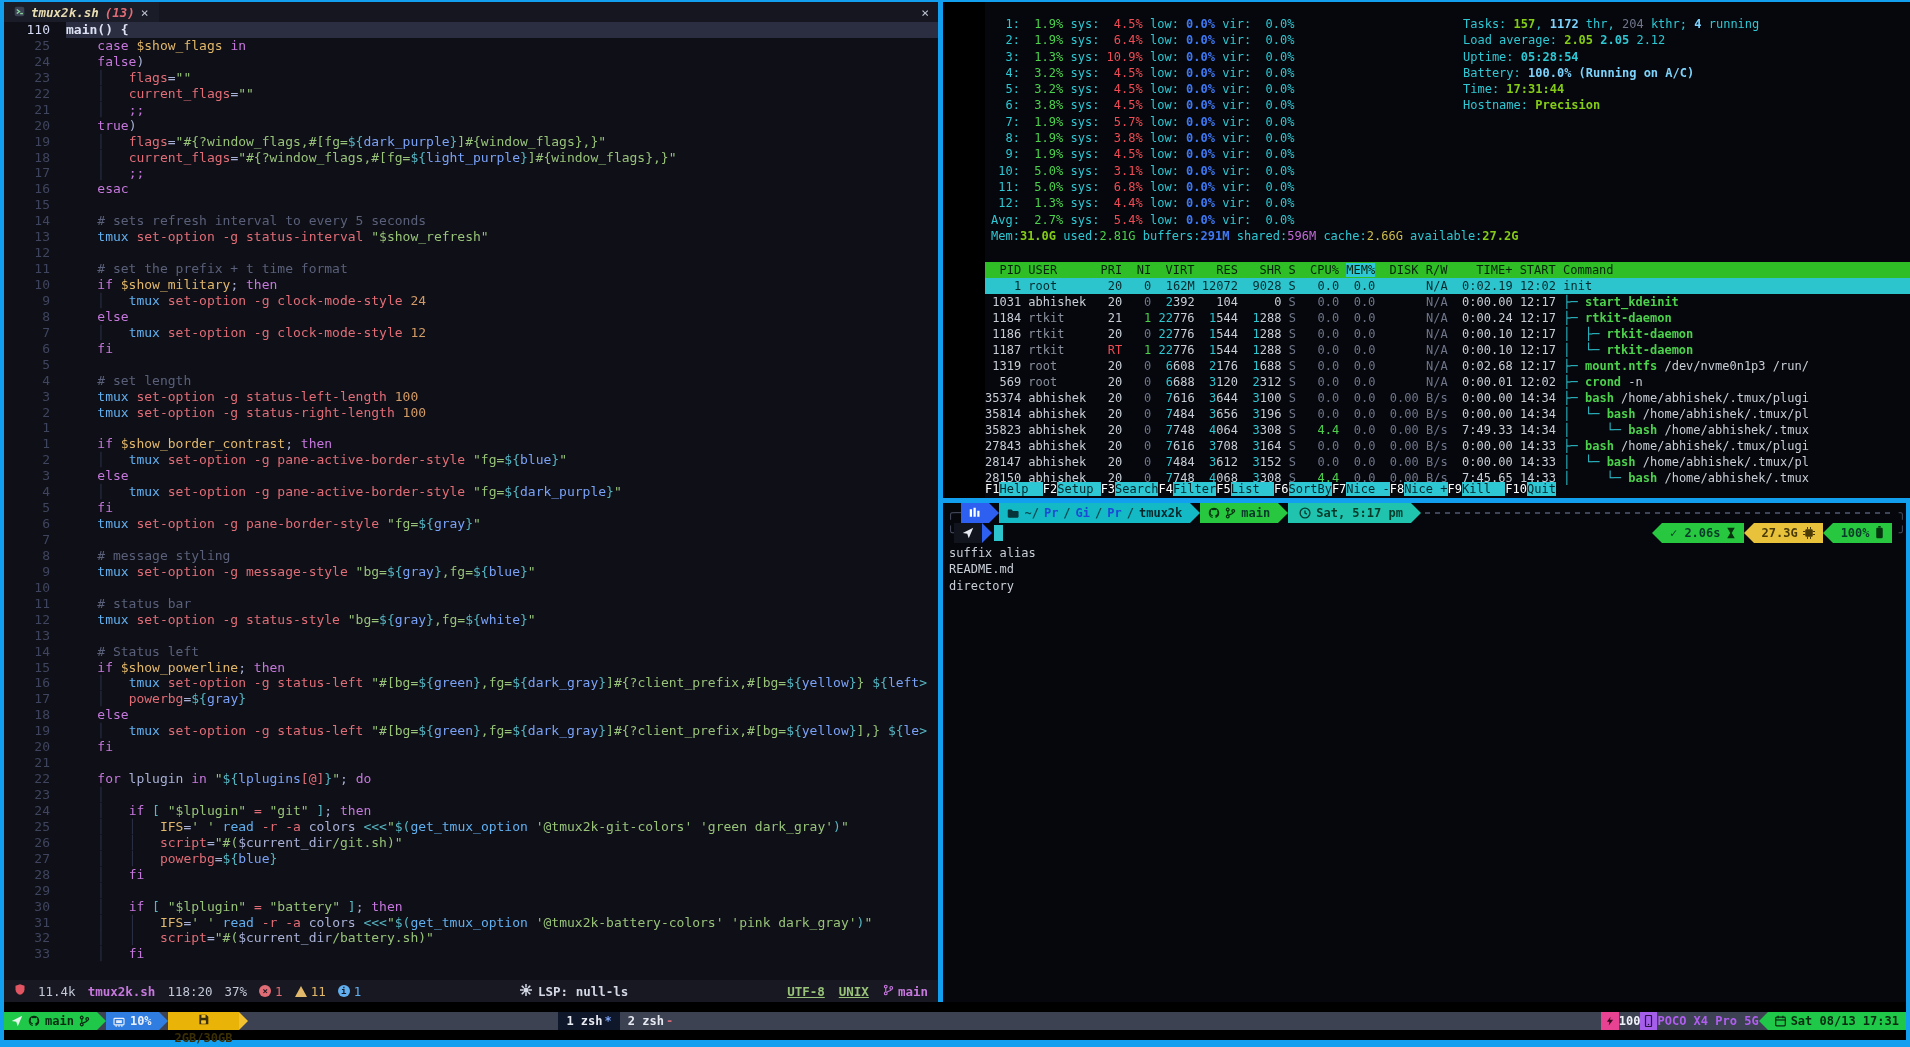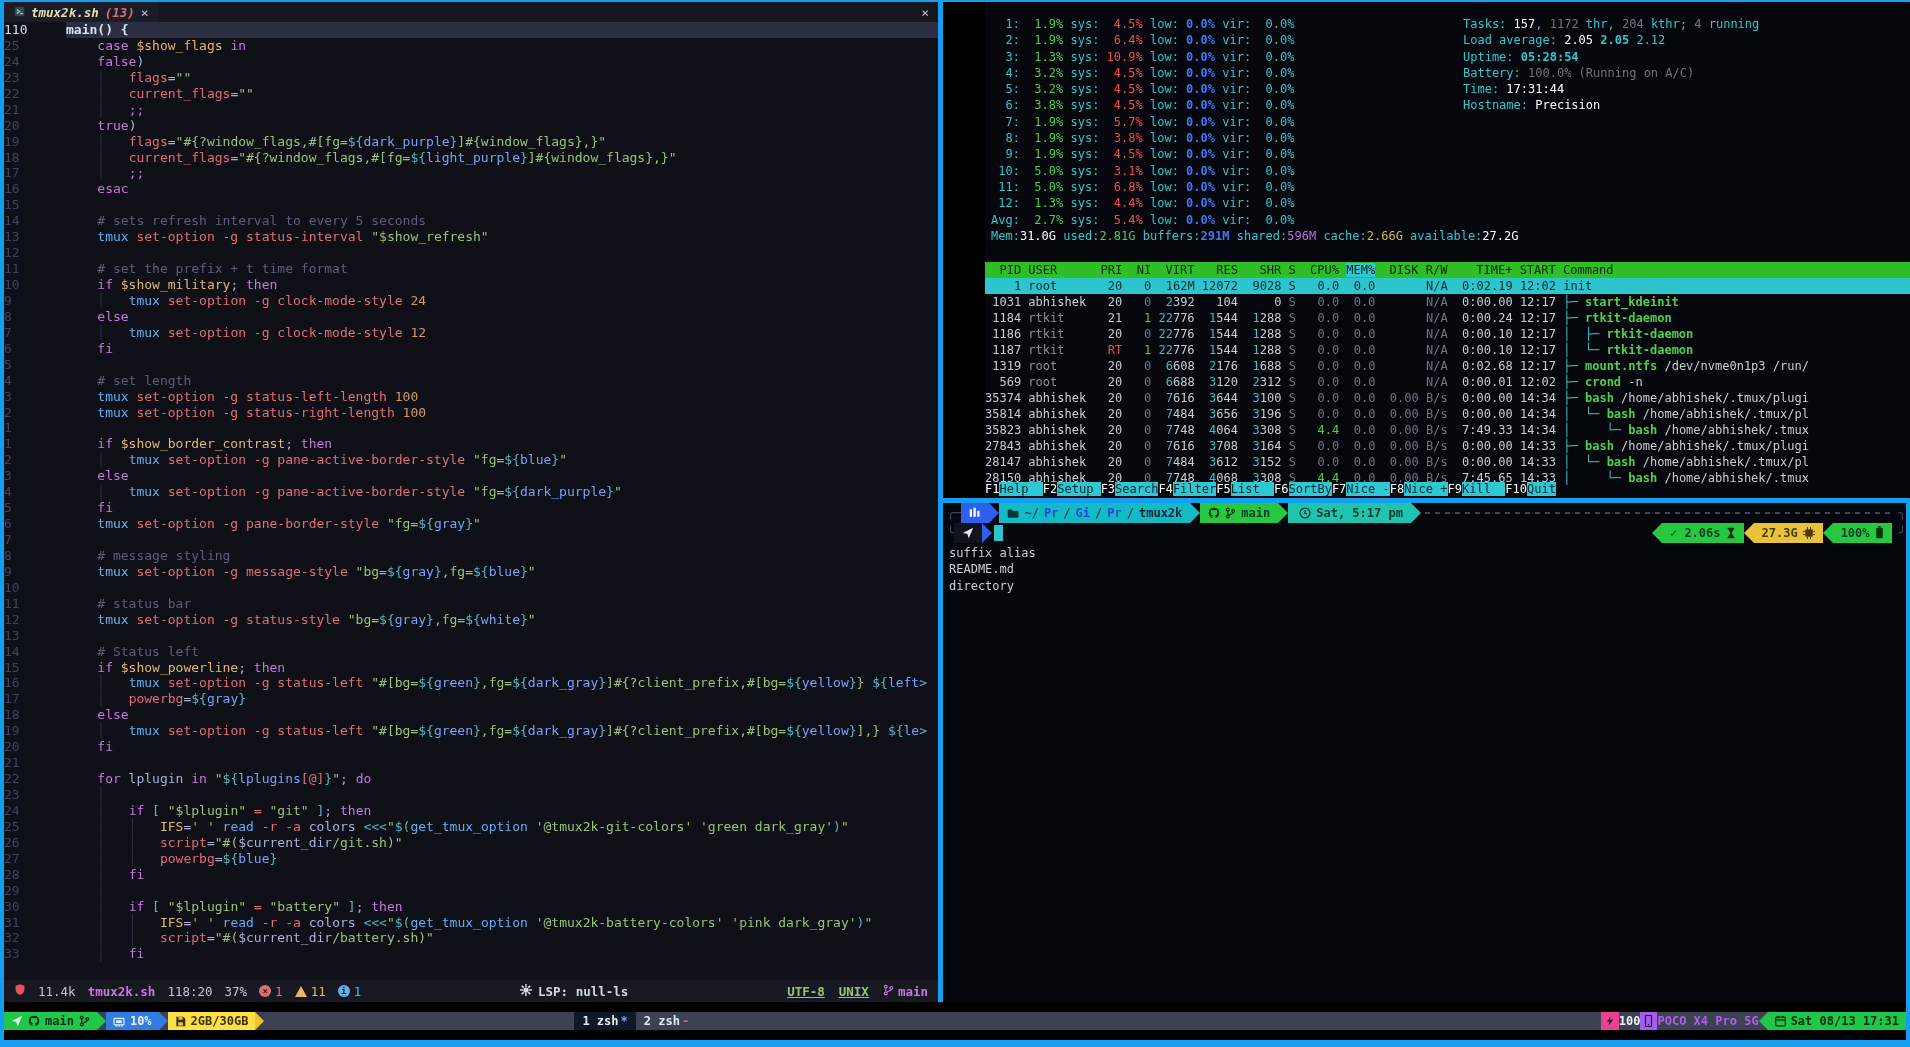--- a/index.html
+++ b/index.html
@@ -18,21 +18,21 @@
   #editor{position:absolute;left:4px;top:2px;width:934px;height:1000px;background:#0e0f17;}
   .tabline{height:20px;background:#15161f;display:flex;align-items:center;font-size:12.5px;color:#9aa0b4;position:relative;}
   .tab{display:flex;align-items:center;gap:6px;padding:0 10px;height:20px;background:#1a1c27;}
   .tab .fname{color:#e7dbb0;font-weight:bold;font-style:italic;}
   .tab .fcount{color:#e06c75;font-style:italic;font-weight:bold;}
   .tab .tclose,.tabline .rclose{color:#c2c7d6;cursor:pointer;font-size:13px;}
   .tabline .rclose{position:absolute;right:9px;}
   .codearea{position:absolute;left:0;top:20px;right:0;height:958px;overflow:hidden;
             font-size:13px;line-height:15.95px;}
   .crow{display:flex;white-space:pre;height:15.95px;}
-  .gut{width:46px;text-align:left;color:#3f455e;flex:0 0 46px;margin-right:16px;}
+  .gut{width:46px;text-align:right;color:#3f455e;flex:0 0 46px;margin-right:16px;}
   .crow.cur .gut{color:#c3c9e4;}
   .crow.ctx .gut{color:#d5dbf5;}
   .code{white-space:pre;}
   .crow.ctx .code{background:#2a2e40;flex:1;}
   
   .w{color:#a9b1d6}.wb{color:#dde1f3;font-weight:bold}.k{color:#c678dd}.v{color:#e2b86b}
   .b{color:#61afef}.r{color:#e16d77}.s{color:#98c379}.n{color:#d19a66}.y{color:#56b6c2}
   .i{color:#7aa2f7}.c{color:#5a6079}.g{color:#2c3147}
   .cs{color:#848aa0;background:#3b4156;}
   
@@ -49,23 +49,23 @@
   .d-err{color:#e06c75}.d-warn{color:#e2b86b}.d-info{color:#61afef}
   .sl-mid{margin-left:auto;margin-right:auto;display:flex;align-items:center;gap:6px;color:#d5d9e6;font-weight:bold;}
   .sl-right{display:flex;align-items:center;gap:14px;}
 
   
   #htop{position:absolute;left:985px;top:2px;width:963px;height:496px;background:#05070c;
         font-size:12px;line-height:16.3px;}
   .cpu{position:absolute;left:6px;top:14px;white-space:pre;}
   .hrow{height:16.3px;white-space:pre;}
   .info{position:absolute;left:478px;top:14px;white-space:pre;}
-  .hc{color:#2ec8d4}.hcb{color:#2ec8d4;font-weight:bold}.hg{color:#4cd14c}.hgb{color:#737373;font-weight:normal}
+  .hc{color:#2ec8d4}.hcb{color:#2ec8d4;font-weight:bold}.hg{color:#4cd14c}.hgb{color:#7dd3fc;font-weight:bold}
   .hr{color:#ef4c55}.hb{color:#3e78f2;font-weight:bold}.hm{color:#c06ad6}.hy{color:#cdbc4e}
-  .hw{color:#c9ced6}.hwb{color:#ffffff;font-weight:normal}.hdim{color:#70768a}.hgray{color:#8a8f9c}
+  .hw{color:#c9ced6}.hwb{color:#84cc16;font-weight:bold}.hdim{color:#70768a}.hgray{color:#8a8f9c}
   .ptable{position:absolute;left:0;top:260px;right:0;}
   .prow{height:16px;line-height:16px;white-space:pre;color:#c9ced6;}
   .prow.hdr{background:#2fbe26;color:#04230a;}
   .prow.hdr .sortcol{background:#2ec8d4;color:#04230a;}
   .prow.selrow{background:#2cc5cd;}
   .prow.selrow span{color:#062a2e !important;font-weight:normal !important;}
   .tree{color:#2ec8d4}.pcmd{color:#4cd14c;font-weight:bold}
   .fbar{position:absolute;left:0;bottom:0;right:0;height:17px;line-height:17px;display:flex;white-space:pre;font-size:12px;}
   .fkey{color:#ffffff;}
   .flabel{background:#2ec8d4;color:#05262a;}
@@ -383,21 +383,21 @@
         <span><svg class="icon" width="12" height="10" viewBox="0 0 16 14">
             <rect x="1" y="2" width="14" height="9" rx="1.2" fill="none" stroke="#e8eef8" stroke-width="1.6"></rect>
             <line x1="4" y1="11" x2="4" y2="14" stroke="#e8eef8" stroke-width="1.4"></line>
             <line x1="8" y1="11" x2="8" y2="14" stroke="#e8eef8" stroke-width="1.4"></line>
             <line x1="12" y1="11" x2="12" y2="14" stroke="#e8eef8" stroke-width="1.4"></line>
             <rect x="4" y="4.5" width="8" height="4" fill="#e8eef8"></rect>
           </svg></span>
         <span style="color: rgb(234, 240, 250);">10%</span>
       </span>
       <span class="tarrow" style="--c: #2f7de1;"></span>
-      <span class="tseg" style="background: #fde047;">
+      <span class="tseg" style="background: #eab308; flex-direction: column;">
         <span><svg class="icon" width="11" height="11" viewBox="0 0 16 16">
             <path d="M2 1h10l3 3v11H2z" fill="#3a2f05"></path>
             <rect x="5" y="1.5" width="6" height="4" fill="#f2c230"></rect>
             <rect x="4.5" y="9" width="7" height="5" rx="0.8" fill="#f2c230"></rect>
           </svg></span>
         <span style="color: rgb(58, 47, 5);">2GB/30GB</span>
       </span>
       <span class="tarrow" style="--c: #f2c230;"></span>
       <span style="flex: 0 0 310px;"></span>
       <span class="win active">

